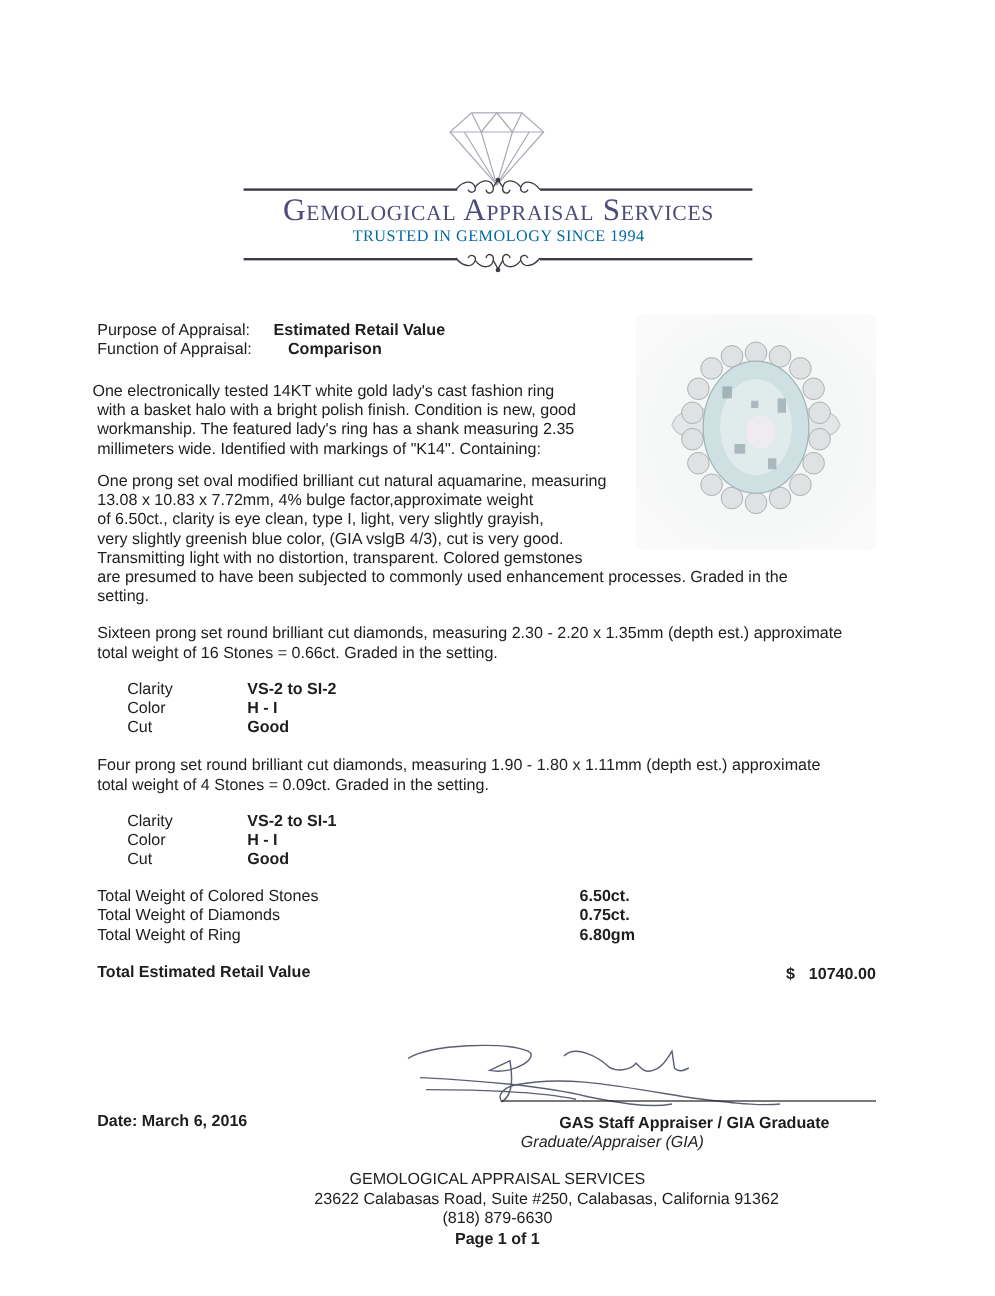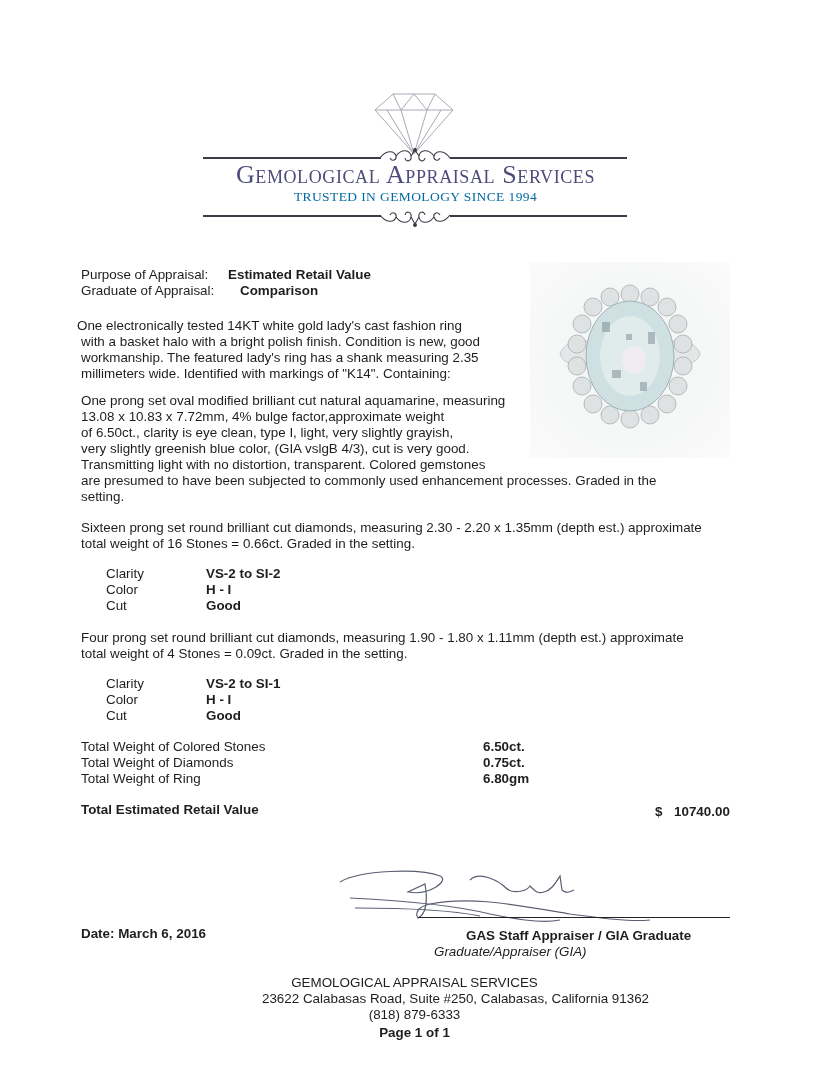--- a/index.html
+++ b/index.html
@@ -135,21 +135,21 @@
       <rect x="82" y="108" width="9" height="8"></rect>
       <rect x="110" y="120" width="7" height="9"></rect>
       <rect x="96" y="72" width="6" height="6"></rect>
     </g>
     <ellipse cx="104" cy="98" rx="12" ry="14" fill="#f1ecef" opacity="0.9"></ellipse>
   </svg>
 </div>
 
 <div class="line" style="left:81px; top:267px;">Purpose of Appraisal:</div>
 <div class="line b" style="left:228px; top:267px;">Estimated Retail Value</div>
-<div class="line" style="left:81px; top:283px;">Graduate of Appraisal:</div>
+<div class="line" style="left:81px; top:283px;">Function of Appraisal:</div>
 <div class="line b" style="left:240px; top:283px;">Comparison</div>
 
 <div>
   <div class="line" style="left:77px; top:318px;">One electronically tested 14KT white gold lady's cast fashion ring</div>
   <div class="line" style="left:81px; top:334px;">with a basket halo with a bright polish finish. Condition is new, good</div>
   <div class="line" style="left:81px; top:350px;">workmanship. The featured lady's ring has a shank measuring 2.35</div>
   <div class="line" style="left:81px; top:366px;">millimeters wide. Identified with markings of "K14".  Containing:</div>
 </div>
 
 <div>
@@ -209,15 +209,15 @@
 </svg>
 <div class="abs" style="left:418px; top:917px; width:312px; height:1px; background:#222;"></div>
 
 <div class="line b" style="left:81px; top:926px;">Date: March 6, 2016</div>
 <div class="line b" style="left:418px; top:928px;margin-left:48px;">GAS Staff Appraiser / GIA Graduate</div>
 <div class="line i" style="left:418px; top:944px;">Graduate/Appraiser (GIA)</div>
 
 <div>
   <div class="line" style="left:0; width:829px; text-align:center; top:975px;">GEMOLOGICAL APPRAISAL SERVICES</div>
   <div class="line" style="left:0; width:829px; text-align:center; top:991px;padding-left:41px;">23622 Calabasas Road, Suite #250, Calabasas, California 91362</div>
-  <div class="line" style="left:0; width:829px; text-align:center; top:1007px;">(818) 879-6333</div>
+  <div class="line" style="left:0; width:829px; text-align:center; top:1007px;">(818) 879-6630</div>
   <div class="line b" style="left:0; width:829px; text-align:center; top:1025px;">Page 1 of 1</div>
 </div>
 
 </body></html>

